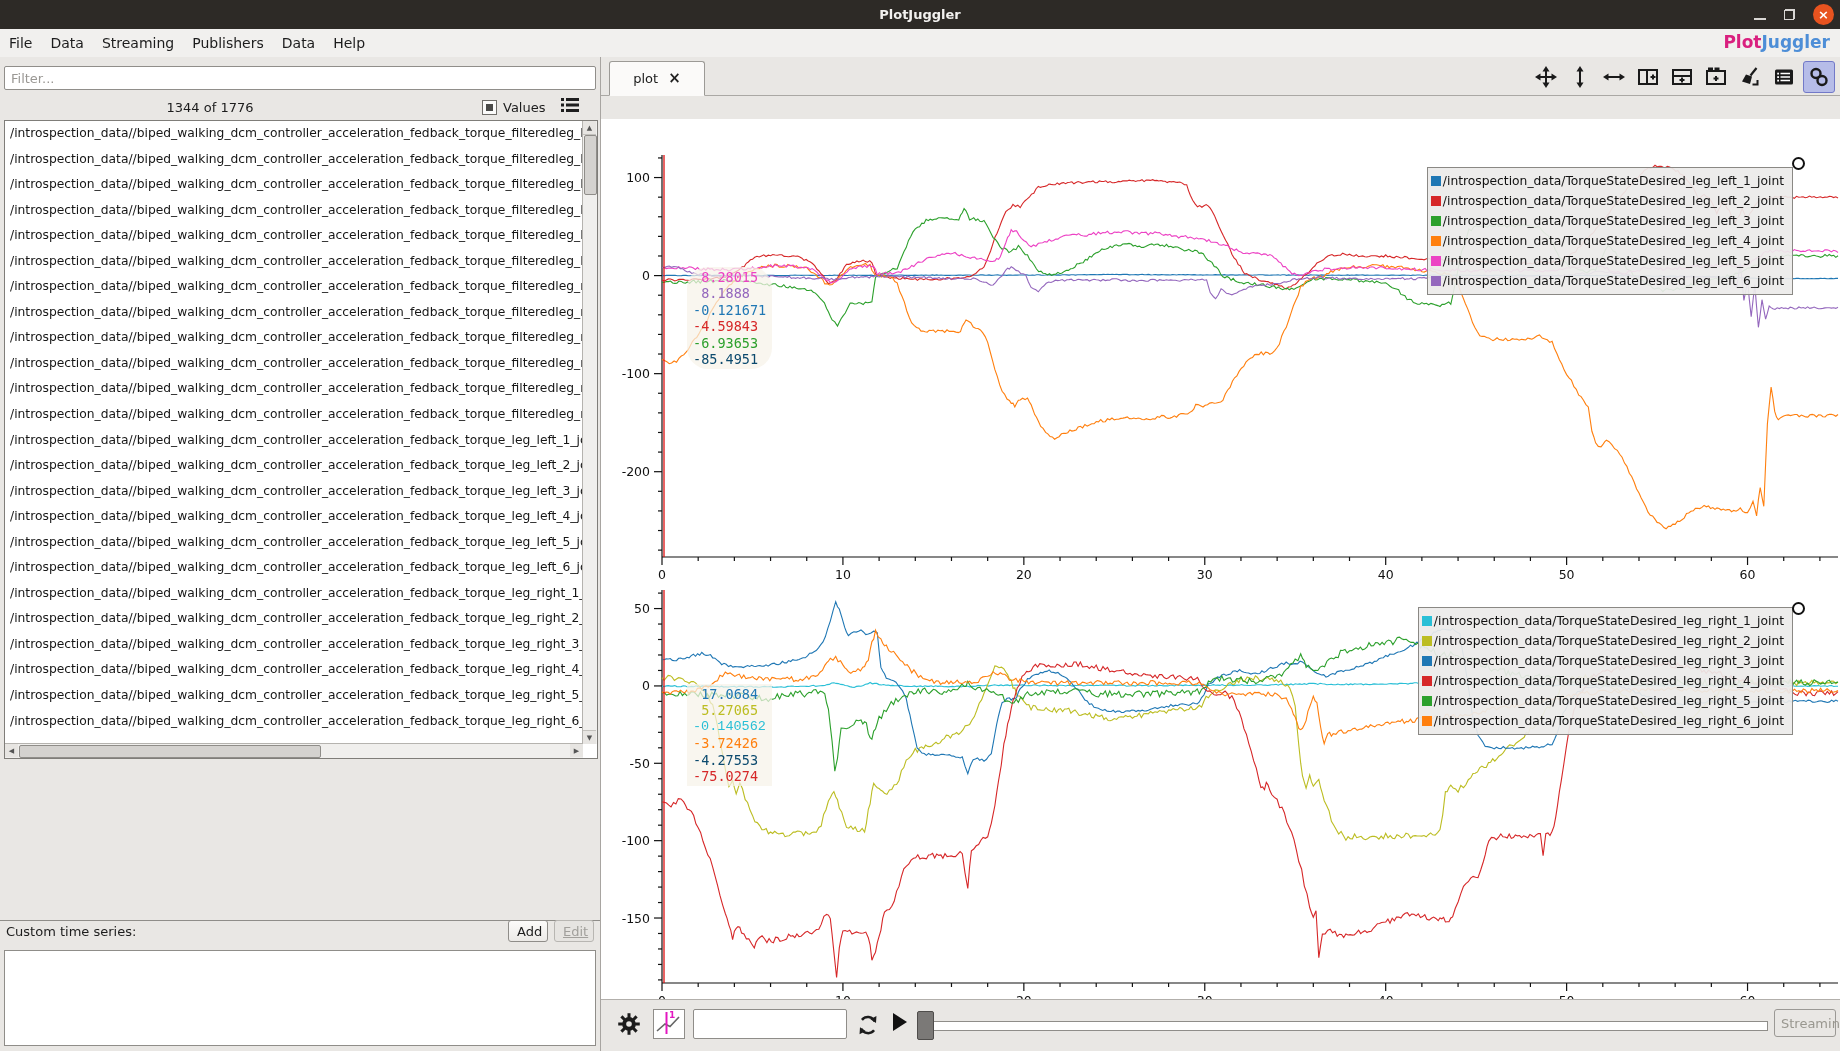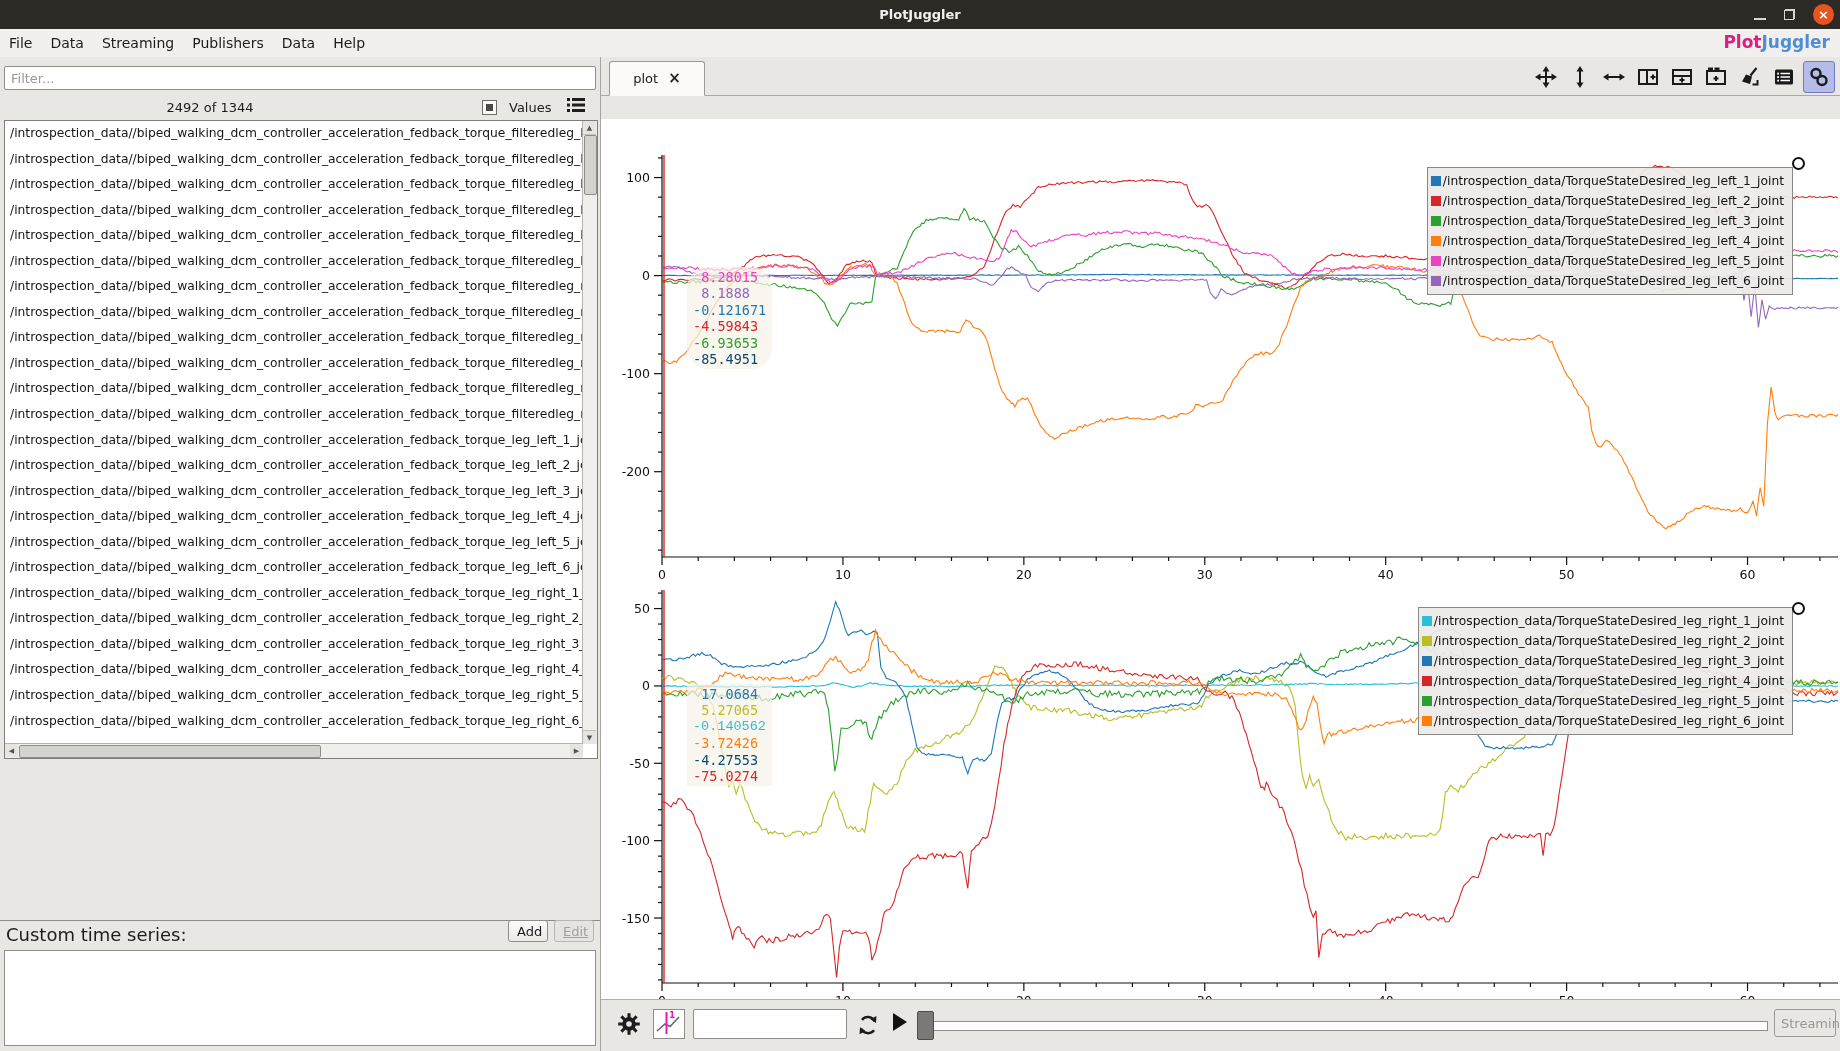--- a/index.html
+++ b/index.html
@@ -27,21 +27,21 @@
   .logo .lj{color:#4d8ed7;}
   
   .leftpanel{position:absolute;left:0;top:57px;width:600px;height:994px;background:#e9e7e4;
              border-right:1px solid #a8a5a1;}
   .filter{position:absolute;left:4px;top:9px;width:578px;height:22px;border:1px solid #908e8a;
           border-radius:2px;background:#fff;font-size:13px;padding:0 6px;color:#222;
           font-family:"DejaVu Sans",sans-serif;}
   .filter::placeholder{color:#9a9894;}
   .countrow{position:absolute;left:0;top:39px;width:600px;height:22px;display:flex;align-items:center;}
   .count{width:420px;text-align:center;font-size:13px;color:#1c1c1c;}
-  .valwrap{display:flex;align-items:center;gap:12px;margin-left:62px;}
+  .valwrap{display:flex;align-items:center;gap:6px;margin-left:62px;}
   .cb{width:13px;height:13px;border:1px solid #6f6d69;background:#fbfbfa;display:flex;
       align-items:center;justify-content:center;}
   .cb i{display:block;width:7px;height:7px;background:#4a4a48;}
   .vallabel{font-size:13px;color:#1c1c1c;}
   .listicon{margin-left:14px;}
   .serieslist{position:absolute;left:4px;top:63px;width:592px;height:637px;background:#fff;
               border:1px solid #7f7d79;overflow:hidden;}
   .lrow{height:25.55px;line-height:25.55px;font-size:12.3px;color:#161616;padding-left:5px;
         padding-right:18px;white-space:nowrap;overflow:hidden;}
   .vscroll{position:absolute;right:0;top:0;bottom:14px;width:14px;background:#f0efed;border-left:1px solid #b5b3af;}
@@ -53,21 +53,21 @@
                   border:1px solid #8f8d89;border-radius:2px;}
   .hscroll{position:absolute;left:0;right:14px;bottom:0;height:14px;background:#f0efed;border-top:1px solid #b5b3af;}
   .hscroll .arr{position:absolute;top:0;width:13px;height:13px;display:flex;align-items:center;
                 justify-content:center;font-size:7px;color:#555;background:#e7e5e2;}
   .hscroll .lf{left:0;}
   .hscroll .rt{right:0;}
   .hscroll .thumb{position:absolute;left:14px;top:1px;width:300px;height:11px;background:#d4d2cf;
                   border:1px solid #8f8d89;border-radius:2px;}
   .sep{position:absolute;left:0;top:863px;width:600px;height:0;border-top:1px solid #8f8d89;}
   .customrow{position:absolute;left:0;top:861px;width:600px;height:26px;}
-  .customlabel{position:absolute;left:6px;top:6px;font-size:18px;color:#1c1c1c;}
+  .customlabel{position:absolute;left:6px;top:6px;font-size:13px;color:#1c1c1c;}
   .btn{position:absolute;top:2px;height:22px;font-size:13px;border:1px solid #8f8d89;border-radius:3px;
        background:linear-gradient(#fcfbfa,#eceae7);color:#1c1c1c;padding:0 8px;
        font-family:"DejaVu Sans",sans-serif;}
   .btn.add{left:508px;width:40px;}
   .btn.edit{left:554px;width:40px;color:#a2a09c;background:#e6e4e1;border-color:#b8b6b2;text-decoration:underline;}
   .custombox{position:absolute;left:4px;top:893px;width:590px;height:94px;background:#fff;
              border:1px solid #8f8d89;}
   
   .rightpanel{position:absolute;left:601px;top:57px;width:1239px;height:994px;background:#e9e7e4;}
   .tabbar{position:absolute;left:0;top:0;width:100%;height:38px;border-bottom:1px solid #aaa8a4;}
@@ -139,21 +139,21 @@
     <span class="menu-item">Streaming</span>
     <span class="menu-item">Publishers</span>
     <span class="menu-item">Data</span>
     <span class="menu-item">Help</span>
     <span class="logo"><span class="lp">Plot</span><span class="lj">Juggler</span></span>
   </div>
 
   <div class="leftpanel">
     <input class="filter" placeholder="Filter..." style="">
     <div class="countrow">
-      <span class="count">2492 of 1344</span>
+      <span class="count">1344 of 1776</span>
       <span class="valwrap">
         <span class="cb">
             <i></i>
           </span>
         <span class="vallabel">Values</span>
       </span>
       <span class="listicon">
         <svg width="22" height="22" viewBox="0 0 22 22">
             <g fill="#1e1e1e">
               <rect x="2" y="4" width="3" height="3"></rect>

